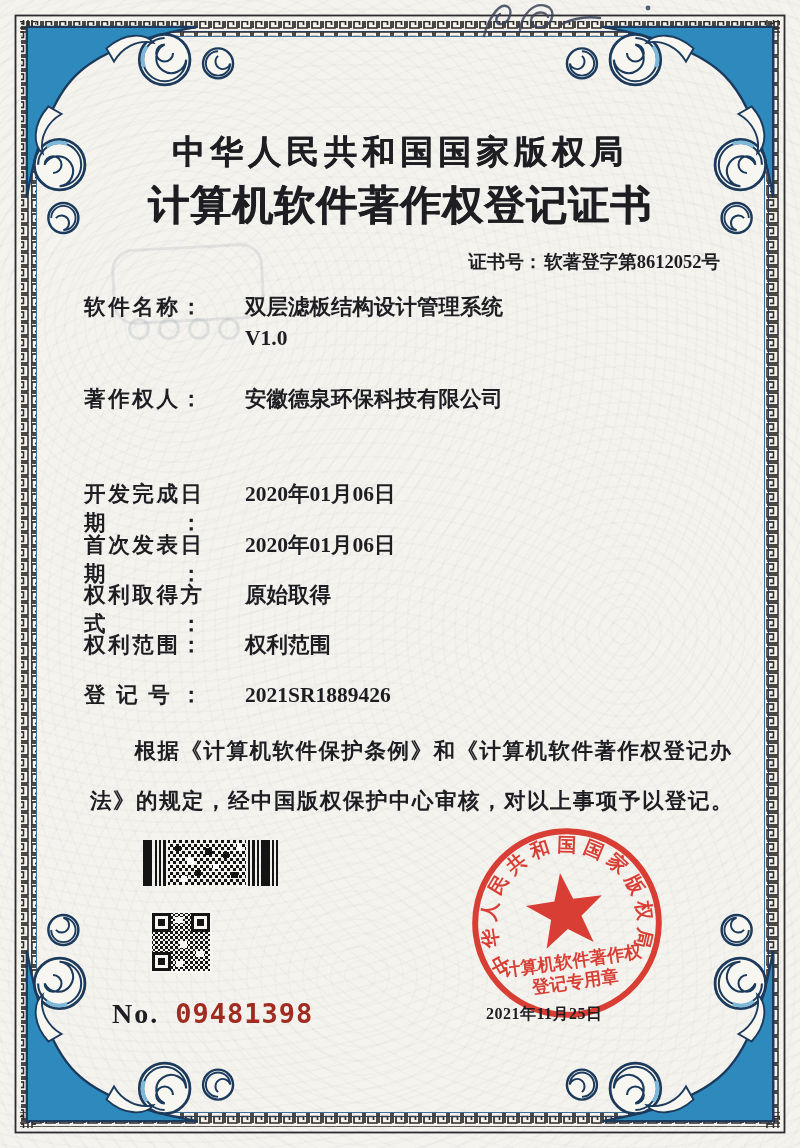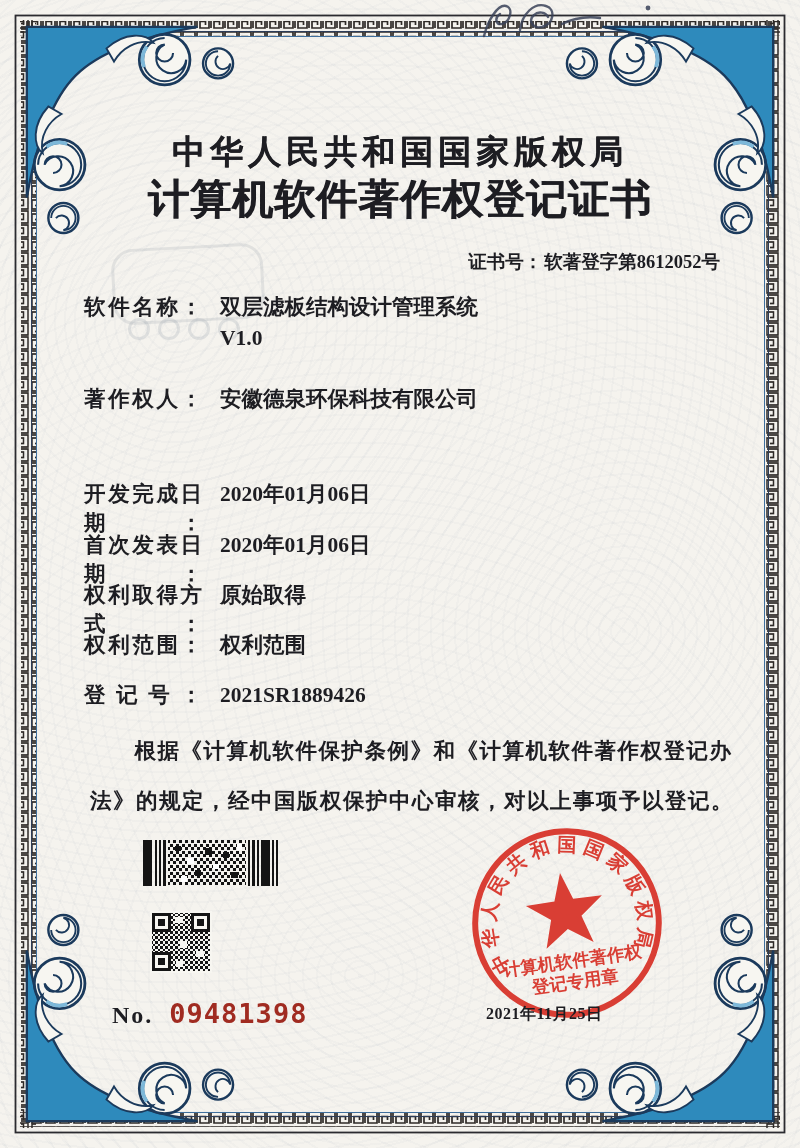--- a/index.html
+++ b/index.html
@@ -11,37 +11,37 @@
           repeating-radial-gradient(circle at 45% 85%, rgba(140,152,170,0.045) 0 2px, rgba(0,0,0,0) 2px 14px);
         font-family:"Liberation Serif","DejaVu Serif",serif;color:#1d1d22;}
   .frame-svg{position:absolute;left:0;top:0;}
   .il1{position:absolute;inset:31px;border:1.5px solid #2c3c58;pointer-events:none;}
   .il2{position:absolute;inset:35.5px;border:1.5px solid #3f6f9d;pointer-events:none;}
   .corner{position:absolute;width:225px;height:225px;}
   .tl{left:24px;top:24px;} .tr{right:24px;top:24px;transform:scaleX(-1);}
   .bl{left:24px;bottom:24px;transform:scaleY(-1);} .br{right:24px;bottom:24px;transform:scale(-1,-1);}
   .authority{position:absolute;top:130px;left:0;width:800px;text-align:center;
              font-size:33px;font-weight:bold;letter-spacing:5px;text-shadow:.5px 0 0 currentColor;}
-  .cert-title{position:absolute;top:172px;left:0;width:800px;text-align:center;
+  .cert-title{position:absolute;top:178px;left:0;width:800px;text-align:center;
              font-size:41px;font-weight:bold;letter-spacing:1px;text-shadow:.8px 0 0 currentColor;}
   .certno{position:absolute;top:249px;right:80px;display:flex;gap:2px;
           font-size:18.5px;font-weight:bold;}
-  .field-row{position:absolute;left:84px;display:flex;font-size:21.5px;font-weight:bold;}
+  .field-row{position:absolute;left:84px;display:flex;font-size:21.5px;font-weight:bold;gap:36px;}
   .f-label{width:118px;text-align:justify;text-align-last:justify;flex:none;}
-  .f-value{margin-left:18px;line-height:31px;white-space:nowrap;}
+  .f-value{margin-left:7px;line-height:31px;white-space:nowrap;}
   .statement{position:absolute;left:84px;top:726px;width:656px;font-size:21.5px;font-weight:bold;
              line-height:50px;letter-spacing:1.5px;text-indent:43px;text-align:center;}
   .emboss{position:absolute;left:112px;top:246px;width:146px;height:70px;border:3px solid rgba(148,158,170,.38);
           border-radius:22px;transform:rotate(-3deg);opacity:.55;}
   .emboss-dots{position:absolute;left:128px;top:318px;display:flex;gap:8px;opacity:.42;}
   .emboss-dots span{width:16px;height:16px;border:3px solid rgba(148,158,170,.55);border-radius:50%;}
   .codes-barcode{position:absolute;left:143px;top:840px;}
   .codes-qr{position:absolute;left:150px;top:911px;}
   .serial{position:absolute;left:112px;top:998px;display:flex;align-items:baseline;}
-  .serial .pfx{font-size:24px;font-weight:bold;letter-spacing:2px;}
+  .serial .pfx{font-size:28px;font-weight:bold;letter-spacing:2px;}
   .serial .num{margin-left:16px;font-family:"DejaVu Sans Mono","Liberation Mono",monospace;
                font-size:27px;font-weight:bold;color:#a02b21;letter-spacing:1px;}
   .seal{position:absolute;left:466px;top:822px;transform:rotate(-8deg);opacity:.95;}
   .seal-date{position:absolute;left:486px;top:1004px;font-size:16px;font-weight:bold;letter-spacing:.5px;}
   .handwriting{position:absolute;left:462px;top:0;}
 </style>
 </head>
 <body>
 
 <div class="page">

